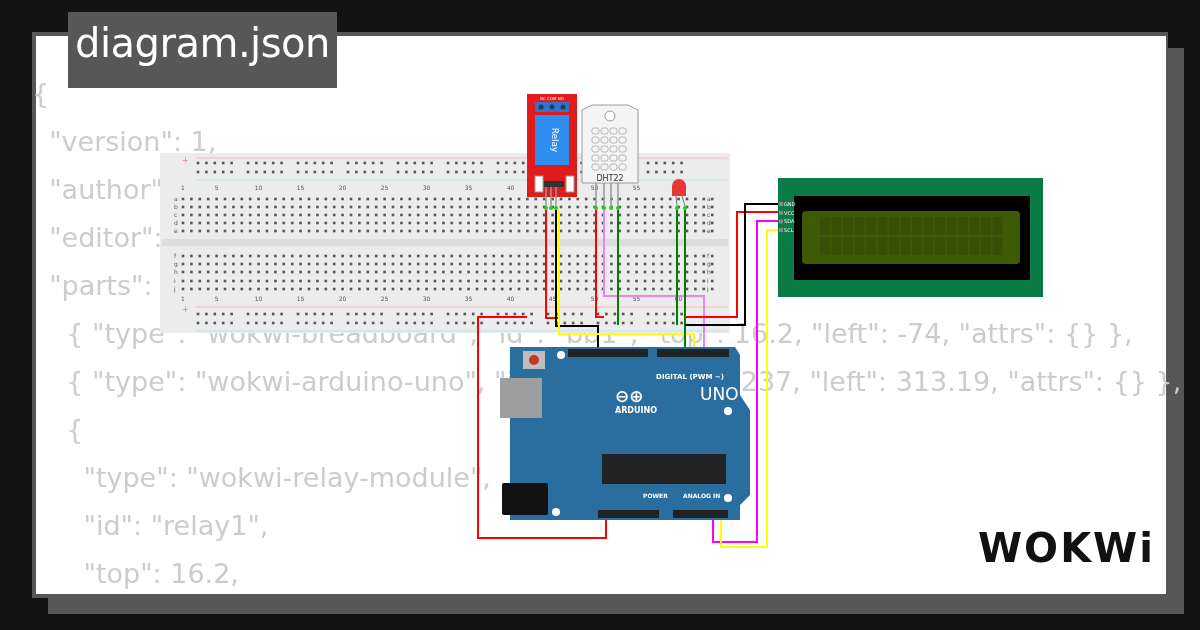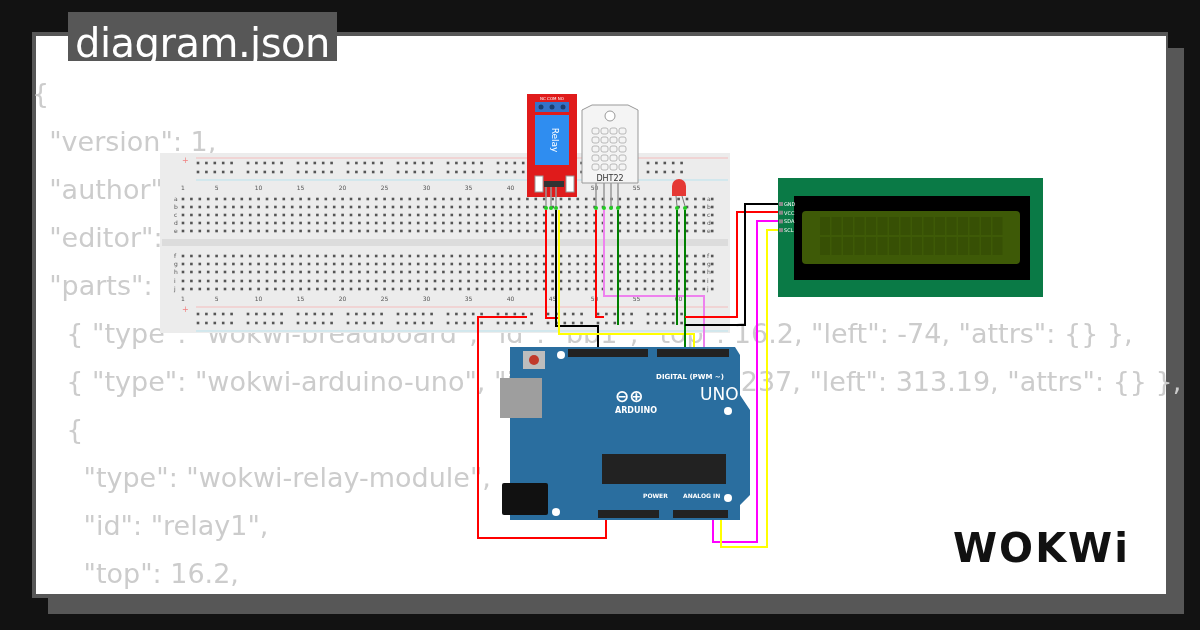--- a/index.html
+++ b/index.html
@@ -1,24 +1,24 @@
 <!DOCTYPE html>
 <html><head>
 <meta charset="utf-8">
 <style>
   html,body{margin:0;padding:0;}
   body{width:1200px;height:630px;background:#121212;position:relative;overflow:hidden;font-family:"DejaVu Sans",sans-serif;}
   .shadow{position:absolute;left:48px;top:48px;width:1136px;height:566px;background:#575757;}
   .panel-border{position:absolute;left:32px;top:32px;width:1136px;height:566px;background:#575757;}
   .panel{position:absolute;left:36px;top:36px;width:1130px;height:558px;background:#ffffff;overflow:hidden;}
-  .title-tab{position:absolute;left:68px;top:12px;width:269px;height:49px;background:#575757;color:#fff;font-size:40px;line-height:63px;text-align:center;font-family:"DejaVu Sans",sans-serif;letter-spacing:-0.5px;}
+  .title-tab{position:absolute;left:68px;top:12px;width:269px;height:76px;background:#575757;color:#fff;font-size:40px;line-height:63px;text-align:center;font-family:"DejaVu Sans",sans-serif;letter-spacing:-0.5px;}
   .code{position:absolute;left:32px;top:70px;color:#cccccc;font-family:"DejaVu Sans",sans-serif;font-size:27px;white-space:pre;line-height:48px;}
   .code div{height:48px;}
   .diagram{position:absolute;left:0;top:0;width:1200px;height:630px;}
-  .logo{position:absolute;left:953px;top:525px;font-family:"DejaVu Sans",sans-serif;font-size:40px;font-weight:bold;color:#111;letter-spacing:2px;}
+  .logo{position:absolute;left:978px;top:525px;font-family:"DejaVu Sans",sans-serif;font-size:40px;font-weight:bold;color:#111;letter-spacing:2px;}
 </style>
 </head>
 <body>
 
 <div class="shadow"></div>
 <div class="panel-border"></div>
 <div class="panel"></div>
 <div class="code" id="code"><div>{</div><div>  "version": 1,</div><div>  "author": "Anonymous maker",</div><div>  "editor": "wokwi",</div><div>  "parts": [</div><div>    { "type": "wokwi-breadboard", "id": "bb1", "top": 16.2, "left": -74, "attrs": {} },</div><div>    { "type": "wokwi-arduino-uno", "id": "uno", "top": 237, "left": 313.19, "attrs": {} },</div><div>    {</div><div>      "type": "wokwi-relay-module",</div><div>      "id": "relay1",</div><div>      "top": 16.2,</div></div>
 
 <svg class="diagram" id="diagram" viewBox="0 0 1200 630" xmlns="http://www.w3.org/2000/svg">

